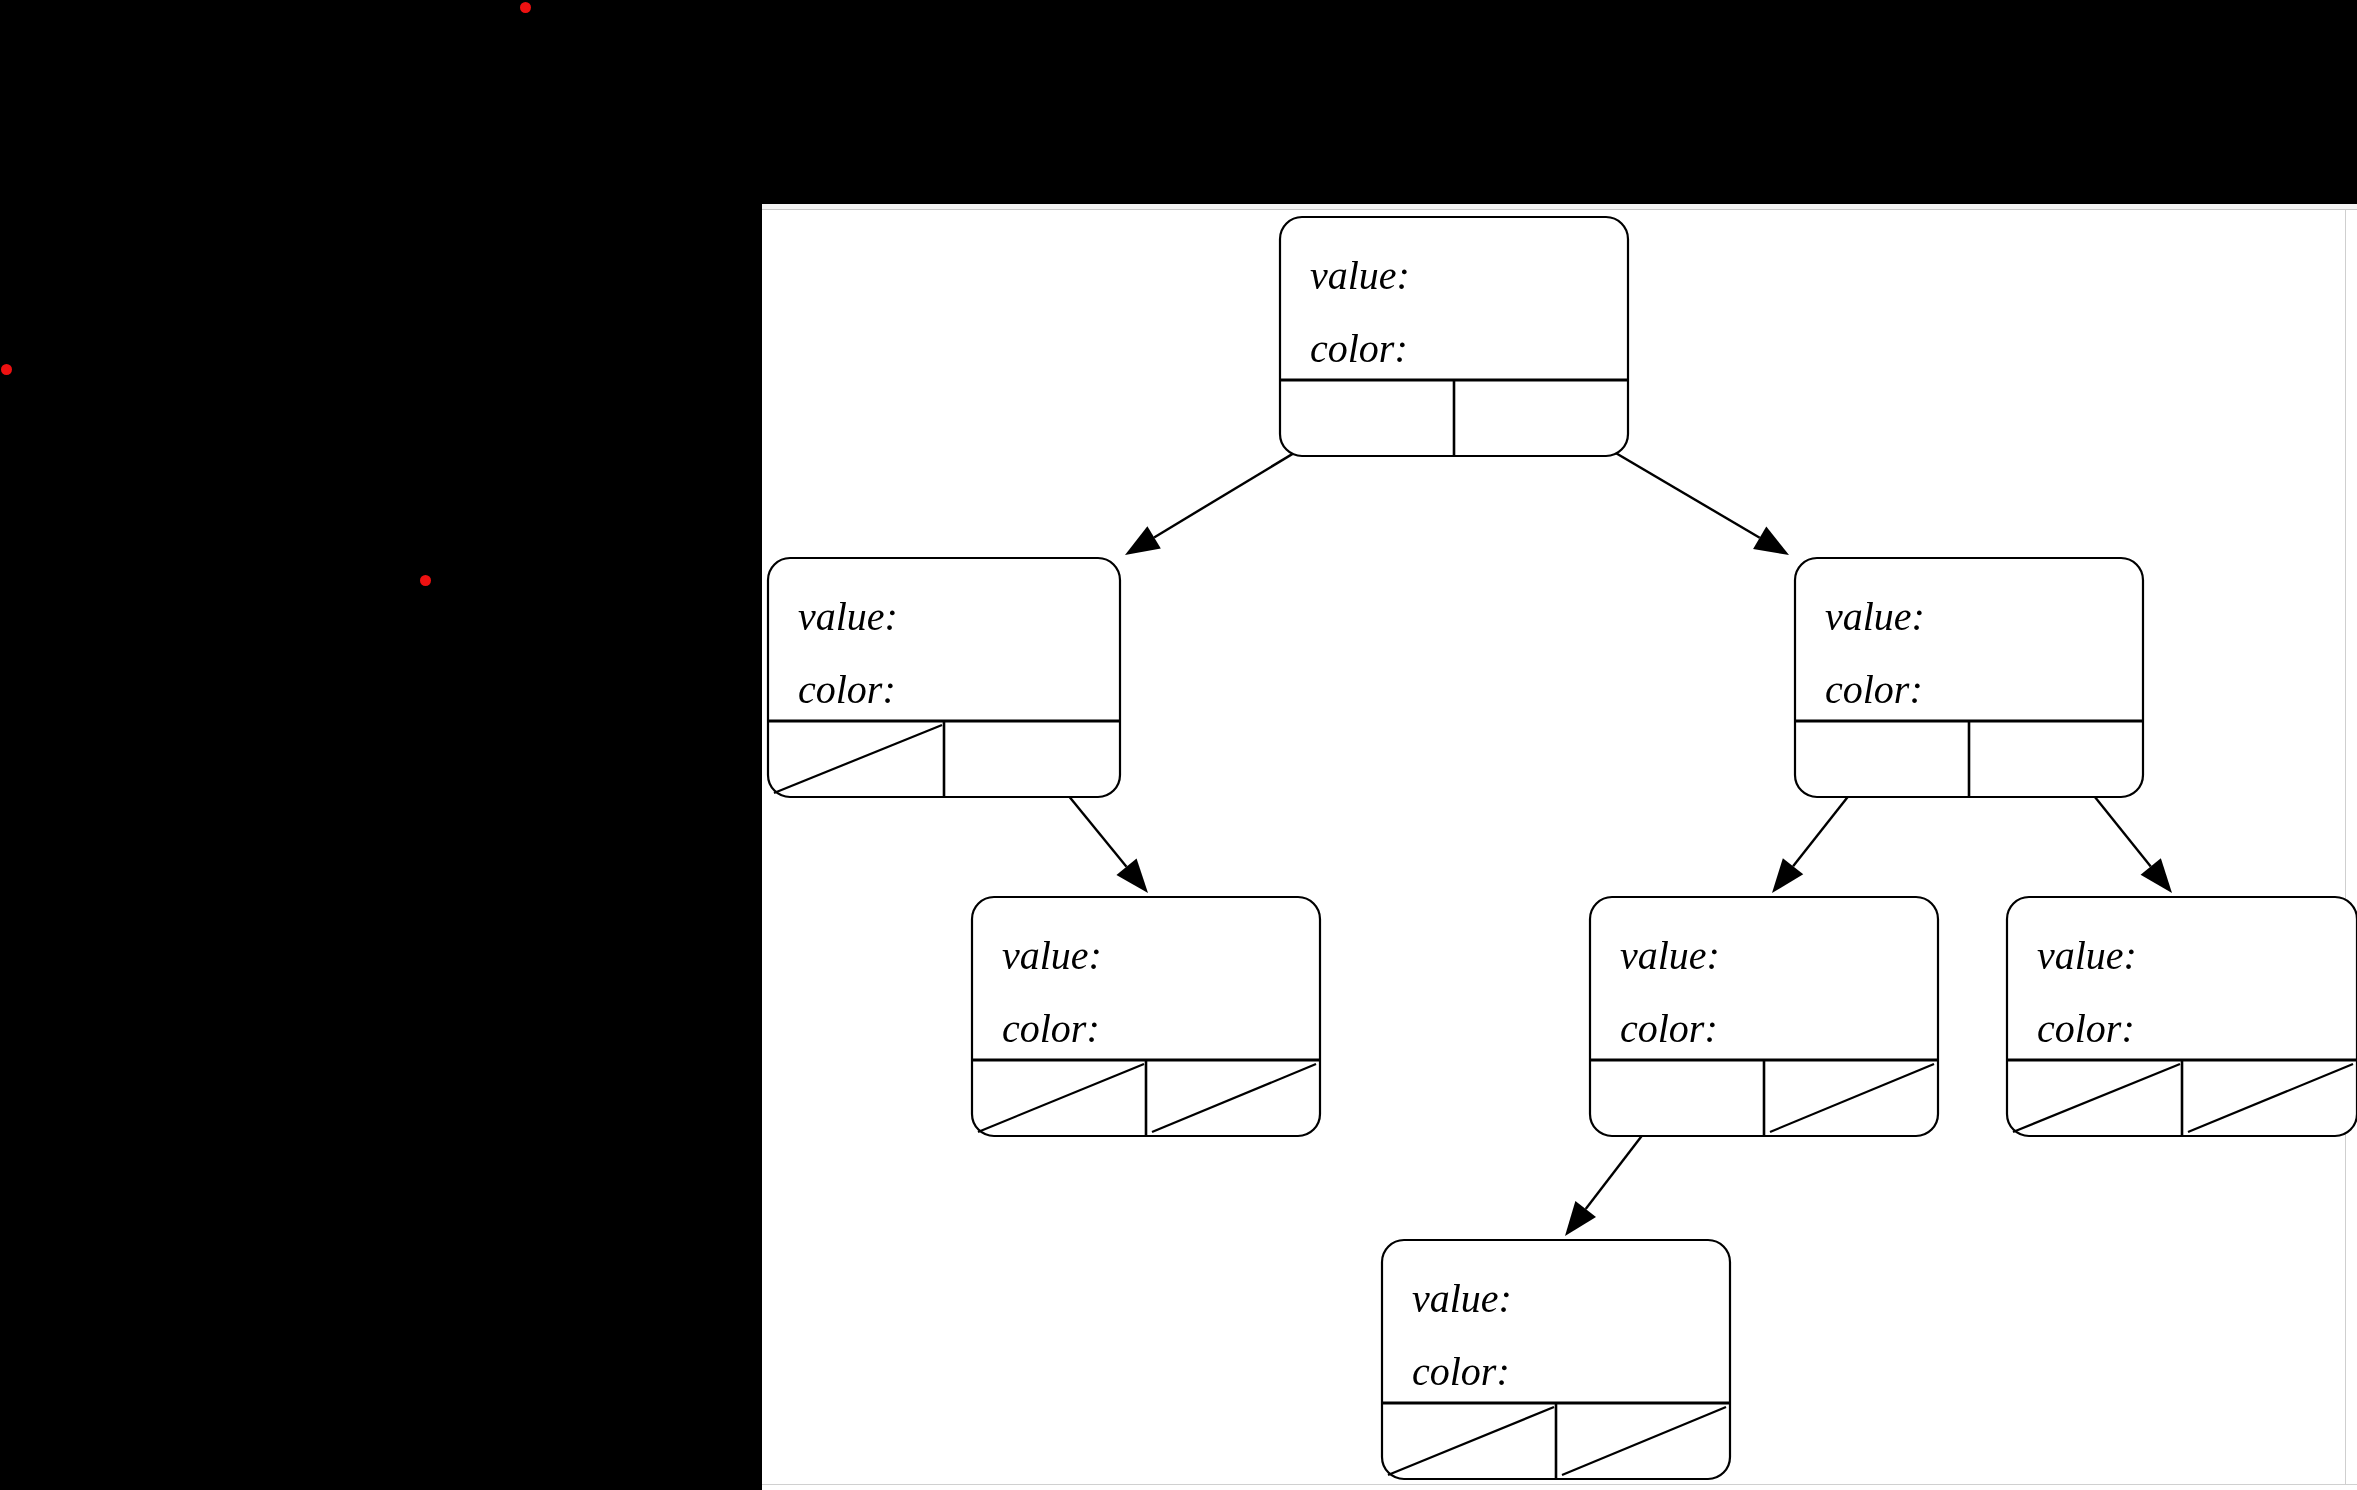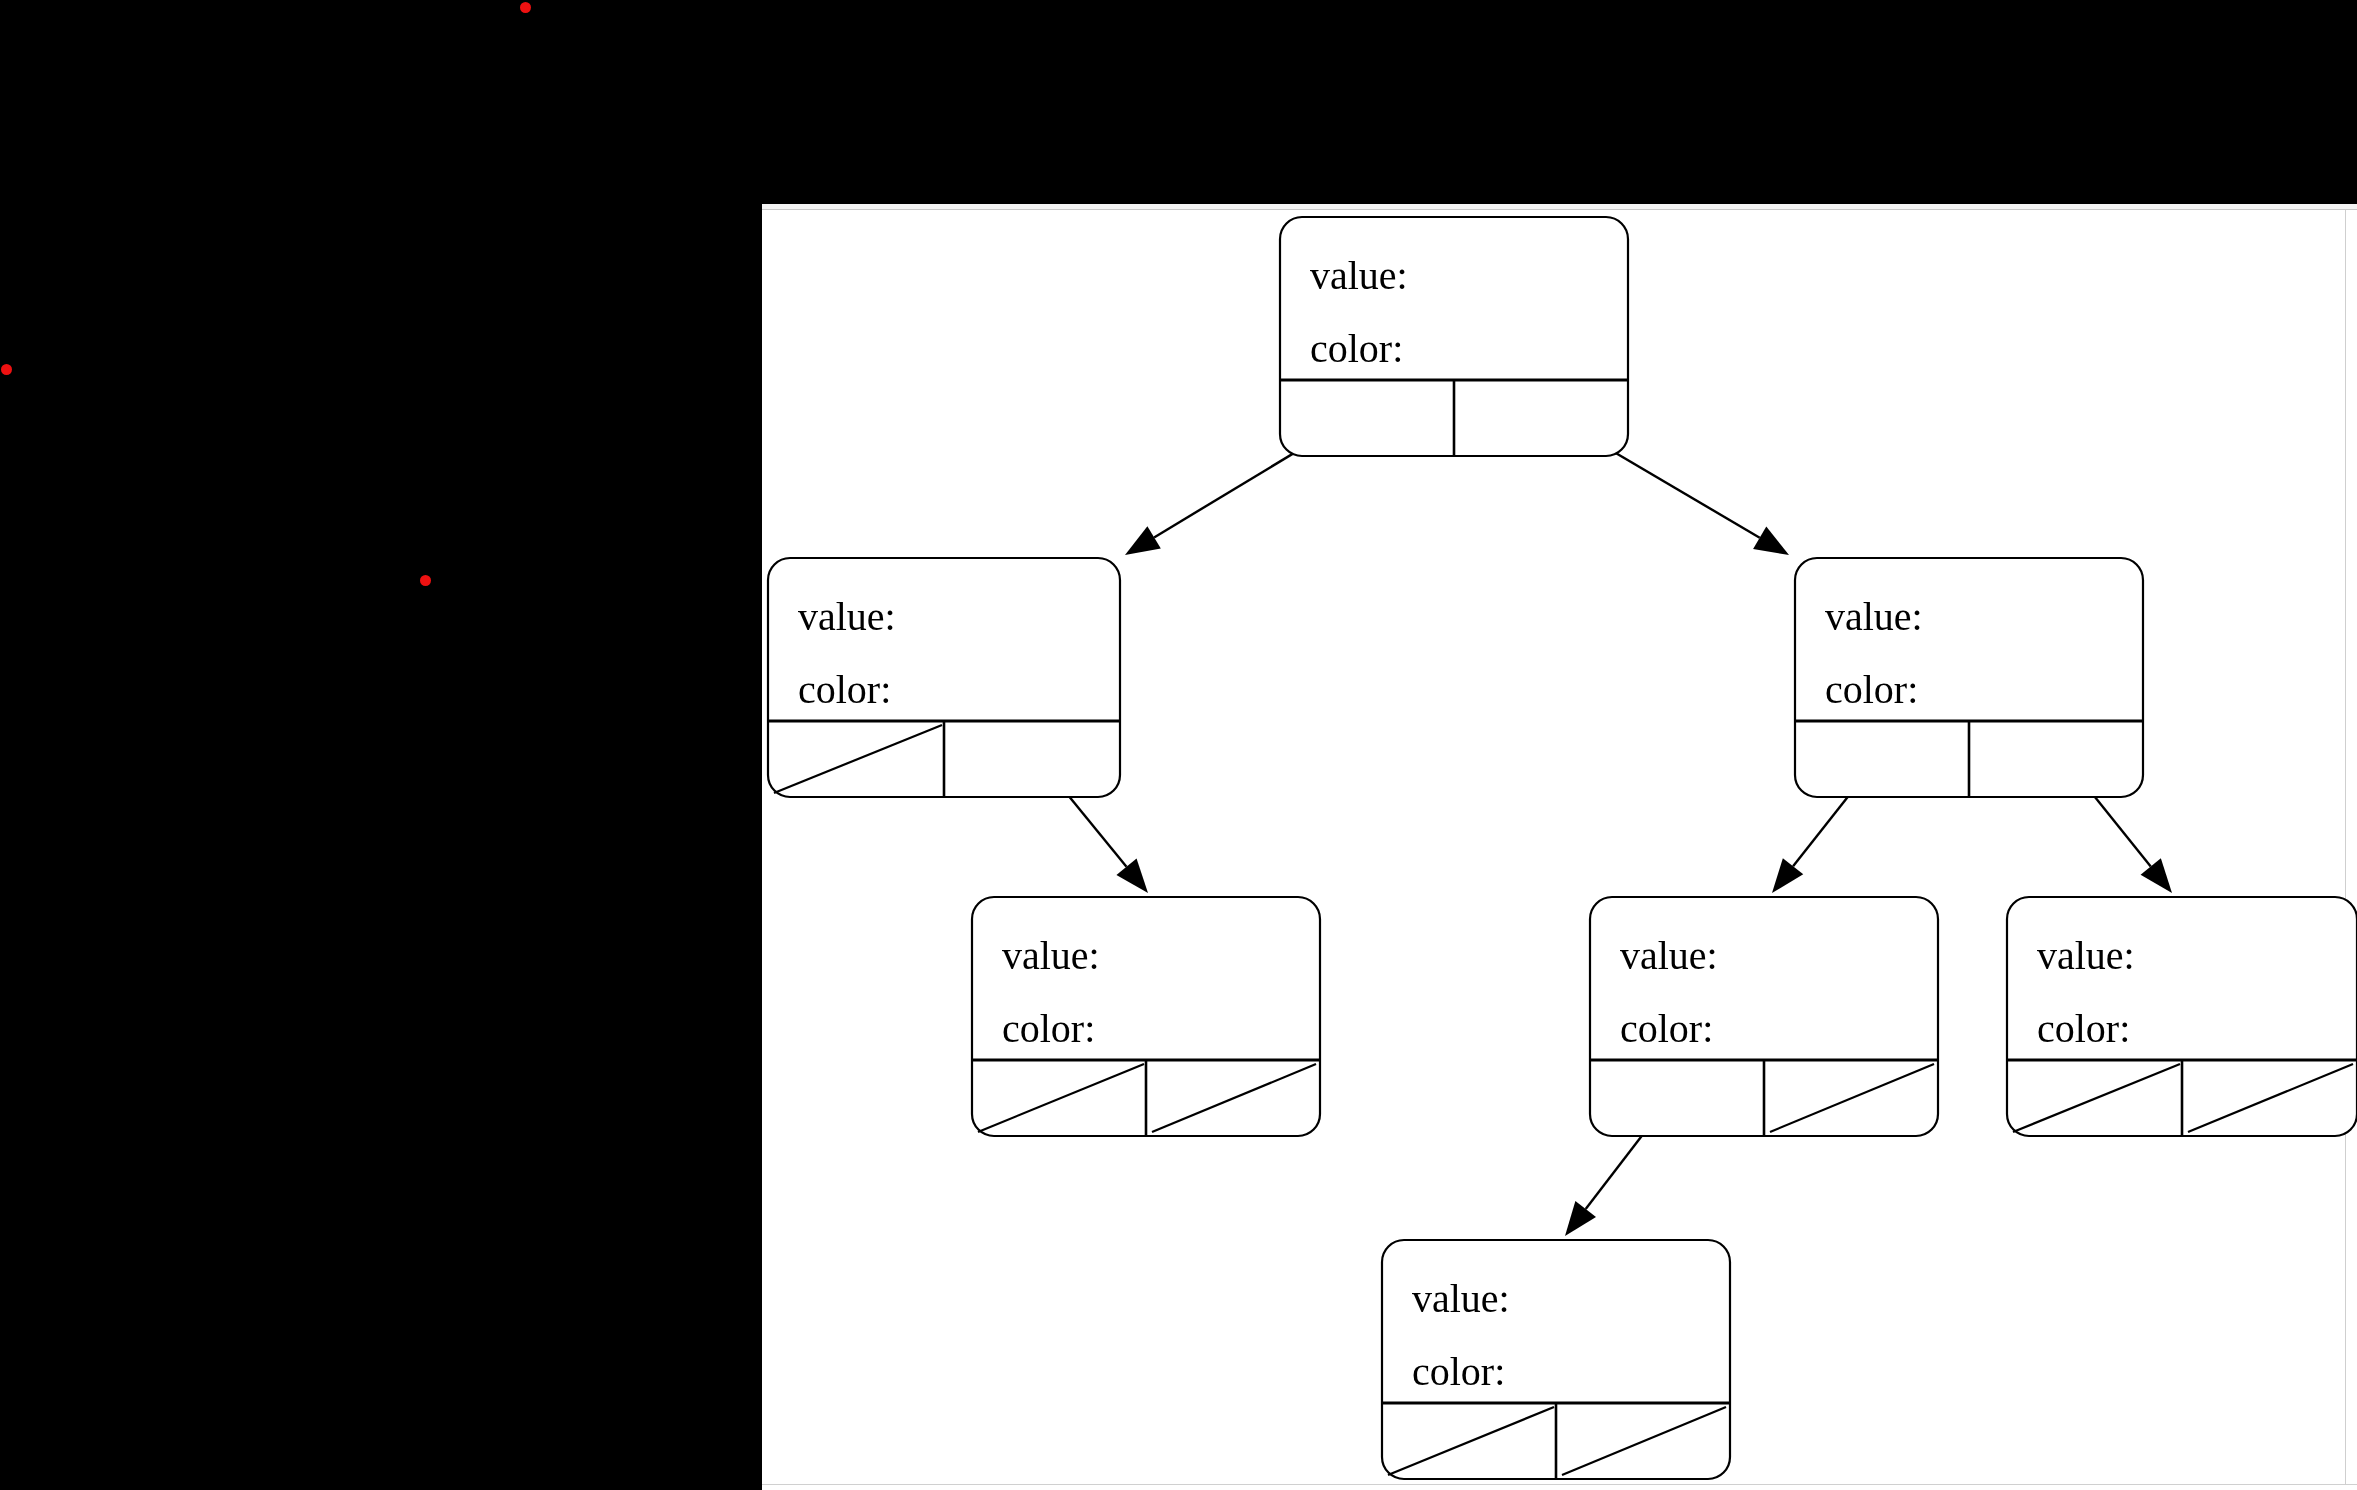--- a/index.html
+++ b/index.html
@@ -4,21 +4,21 @@
 <title>Red-Black Tree Diagram</title>
 <style>
   html,body{margin:0;padding:0;}
   body{
     width:2357px;height:1490px;
     background:#000;
     font-family:"Liberation Serif", serif;
     overflow:hidden;
     position:relative;
   }
-  #root-stage{position:absolute;left:0;top:0;width:2357px;height:1490px;}
+  #root-stage{position:absolute;left:0;top:0;width:2357px;height:1490px;font-style:italic;}
 
   .backdrop{position:absolute;left:0;top:0;width:2357px;height:1490px;background:#000000;}
 
   
   .doc-panel{
     position:absolute;
     left:762px;top:204px;
     width:1595px;height:1286px;
     background:#ffffff;
     box-sizing:border-box;

